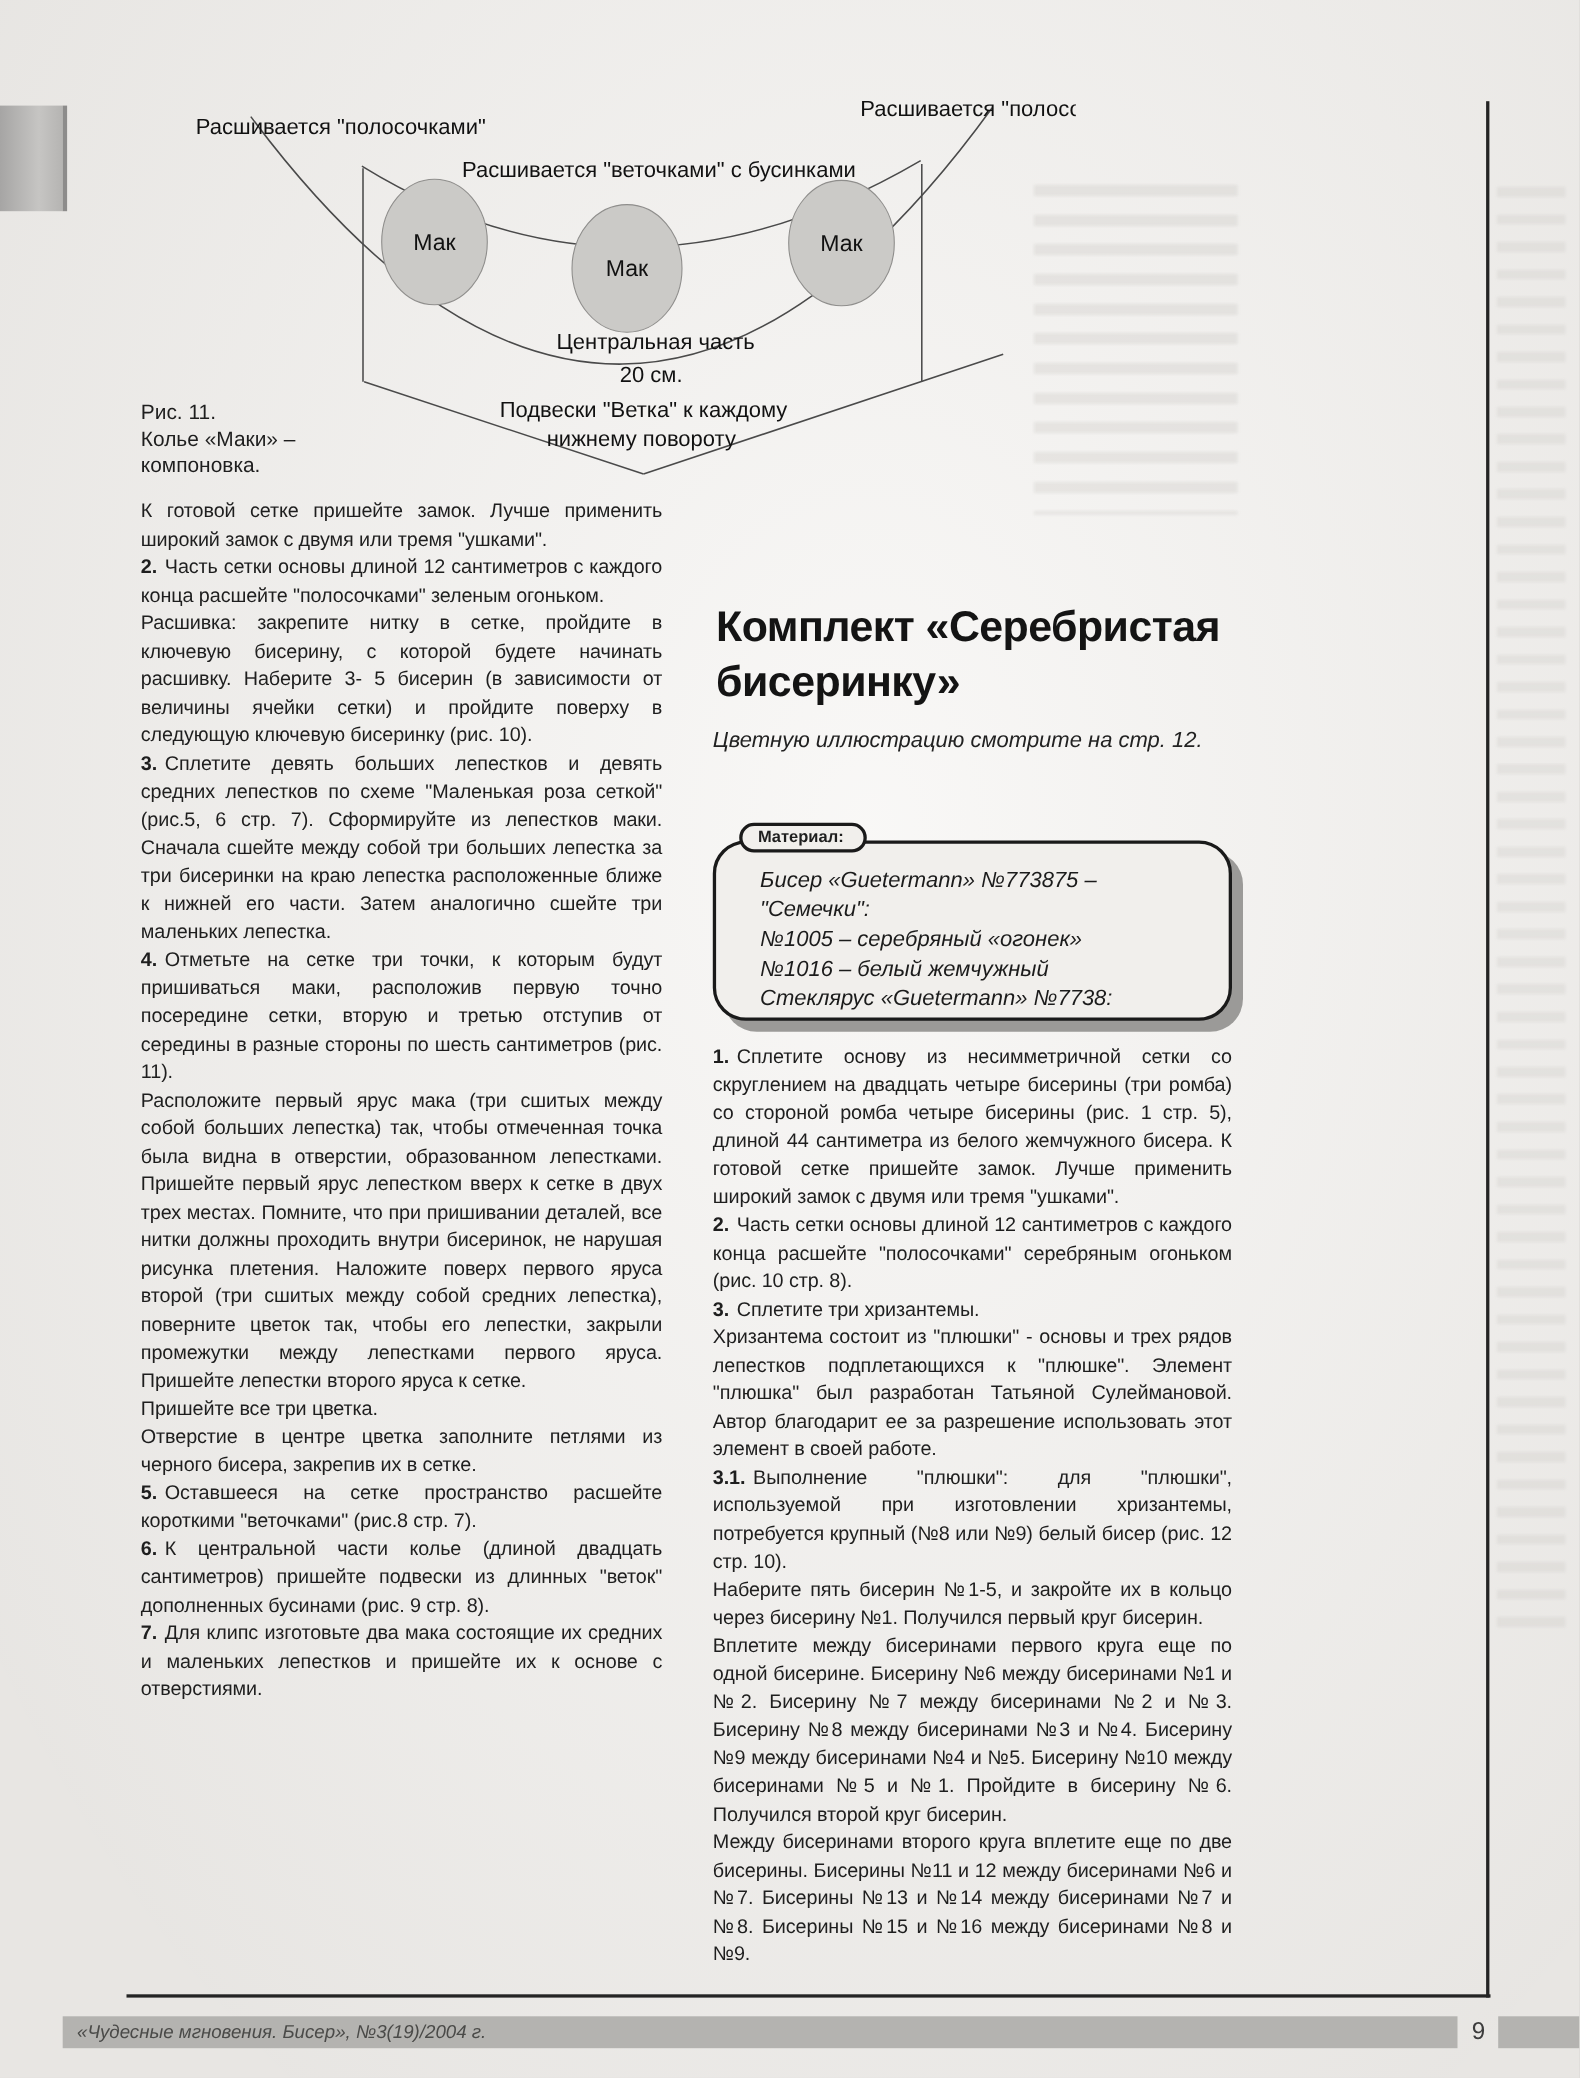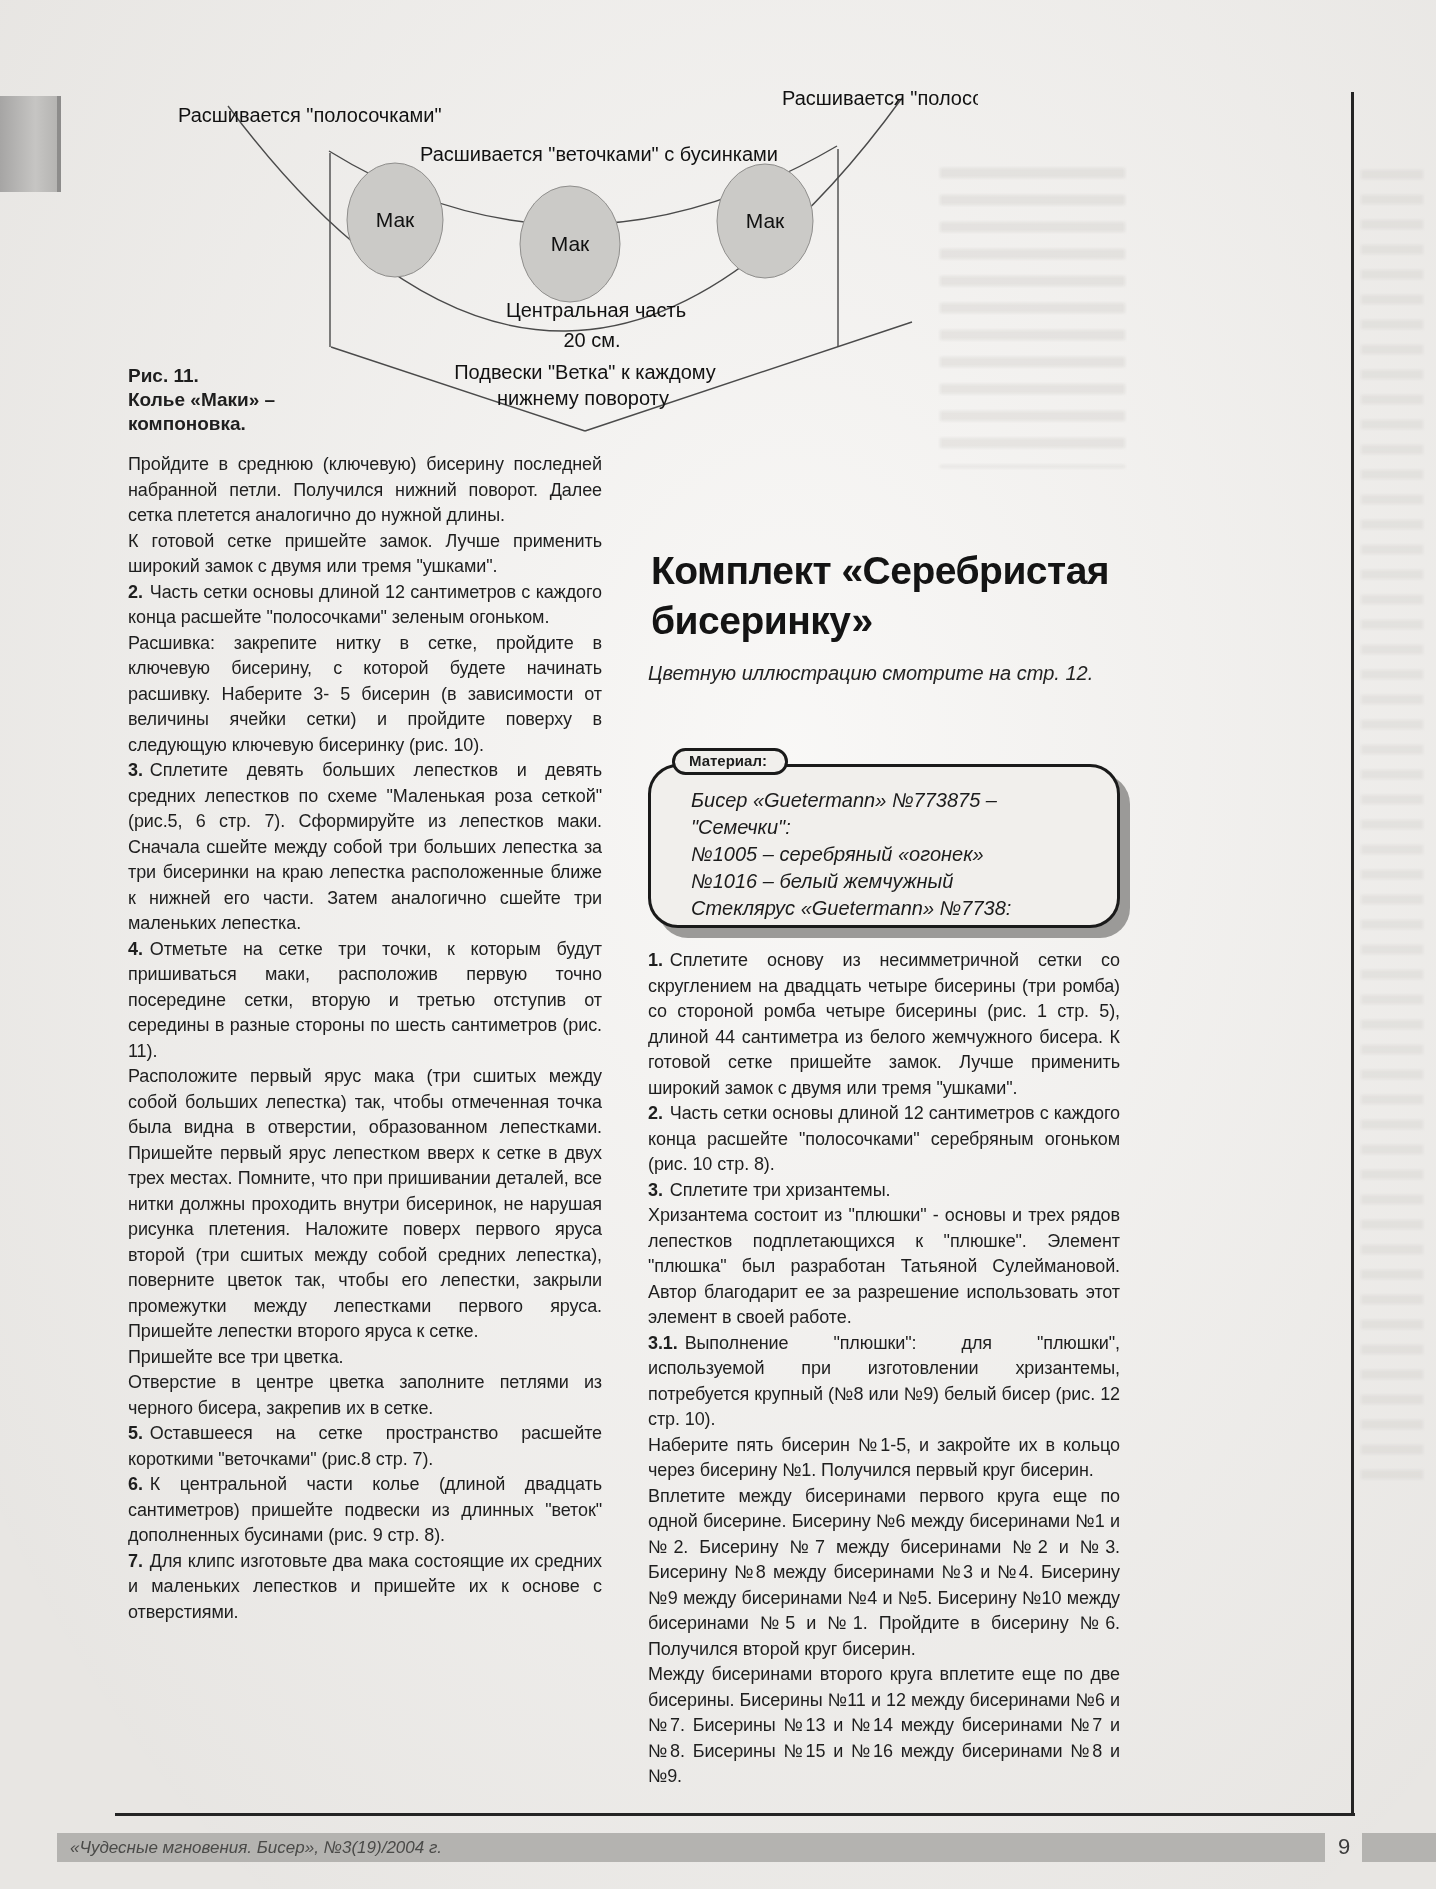--- a/index.html
+++ b/index.html
@@ -26,21 +26,21 @@
 
   svg.diagram { position:absolute; left:88px; top:78px; }
   svg.diagram path, svg.diagram line { stroke:#4a4a4a; fill:none; stroke-width:1.4; }
   svg.diagram ellipse { fill:#cbcac7; stroke:#8f8e8c; stroke-width:1; }
   svg.diagram text { fill:#111; font-family:"Liberation Sans",sans-serif; font-size:20px; }
   svg.diagram text.mak { font-size:21px; text-anchor:middle; }
   svg.diagram text.ctr { text-anchor:middle; }
 
   .fig-caption {
     position:absolute; left:128px; top:364px; width:250px;
-    font-weight:bold; font-size:19px; line-height:24px;
+    font-weight:normal; font-size:19px; line-height:24px;
   }
 
   .col { font-size:18px; line-height:25.5px; text-align:justify; letter-spacing:-0.1px; }
   .left-col  { position:absolute; left:128px; top:452px; width:474px; }
   .right-col-text { position:absolute; left:648px; top:948px; width:472px; }
   .body-p { margin:0; }
   .pnum { font-weight:bold; }
   .pnum:not(:empty) { margin-right:7px; }
 
   .section-title {
@@ -119,21 +119,20 @@
     <text class="ctr" x="583" y="405">нижнему повороту</text>
   </svg>
 
   <div class="fig-caption">
     <div>Рис. 11.</div>
     <div>Колье «Маки» –</div>
     <div>компоновка.</div>
   </div>
 
   <div class="col left-col">
-    <p class="body-p"><b class="pnum"></b><span>Пройдите в среднюю (ключевую) бисерину последней набранной петли. Получился нижний поворот. Далее сетка плетется аналогично до нужной длины.</span></p>
     <p class="body-p"><b class="pnum"></b><span>К готовой сетке пришейте замок. Лучше применить широкий замок с двумя или тремя "ушками".</span></p>
     <p class="body-p"><b class="pnum">2.</b><span>Часть сетки основы длиной 12 сантиметров с каждого конца расшейте "полосочками" зеленым огоньком.</span></p>
     <p class="body-p"><b class="pnum"></b><span>Расшивка: закрепите нитку в сетке, пройдите в ключевую бисерину, с которой будете начинать расшивку. Наберите 3- 5 бисерин (в зависимости от величины ячейки сетки) и пройдите поверху в следующую ключевую бисеринку (рис. 10).</span></p>
     <p class="body-p"><b class="pnum">3.</b><span>Сплетите девять больших лепестков и девять средних лепестков по схеме "Маленькая роза сеткой" (рис.5, 6 стр. 7). Сформируйте из лепестков маки. Сначала сшейте между собой три больших лепестка за три бисеринки на краю лепестка расположенные ближе к нижней его части. Затем аналогично сшейте три маленьких лепестка.</span></p>
     <p class="body-p"><b class="pnum">4.</b><span>Отметьте на сетке три точки, к которым будут пришиваться маки, расположив первую точно посередине сетки, вторую и третью отступив от середины в разные стороны по шесть сантиметров (рис. 11).</span></p>
     <p class="body-p"><b class="pnum"></b><span>Расположите первый ярус мака (три сшитых между собой больших лепестка) так, чтобы отмеченная точка была видна в отверстии, образованном лепестками. Пришейте первый ярус лепестком вверх к сетке в двух трех местах. Помните, что при пришивании деталей, все нитки должны проходить внутри бисеринок, не нарушая рисунка плетения. Наложите поверх первого яруса второй (три сшитых между собой средних лепестка), поверните цветок так, чтобы его лепестки, закрыли промежутки между лепестками первого яруса. Пришейте лепестки второго яруса к сетке.</span></p>
     <p class="body-p"><b class="pnum"></b><span>Пришейте все три цветка.</span></p>
     <p class="body-p"><b class="pnum"></b><span>Отверстие в центре цветка заполните петлями из черного бисера, закрепив их в сетке.</span></p>
     <p class="body-p"><b class="pnum">5.</b><span>Оставшееся на сетке пространство расшейте короткими "веточками" (рис.8 стр. 7).</span></p>
     <p class="body-p"><b class="pnum">6.</b><span>К центральной части колье (длиной двадцать сантиметров) пришейте подвески из длинных "веток" дополненных бусинами (рис. 9 стр. 8).</span></p>

